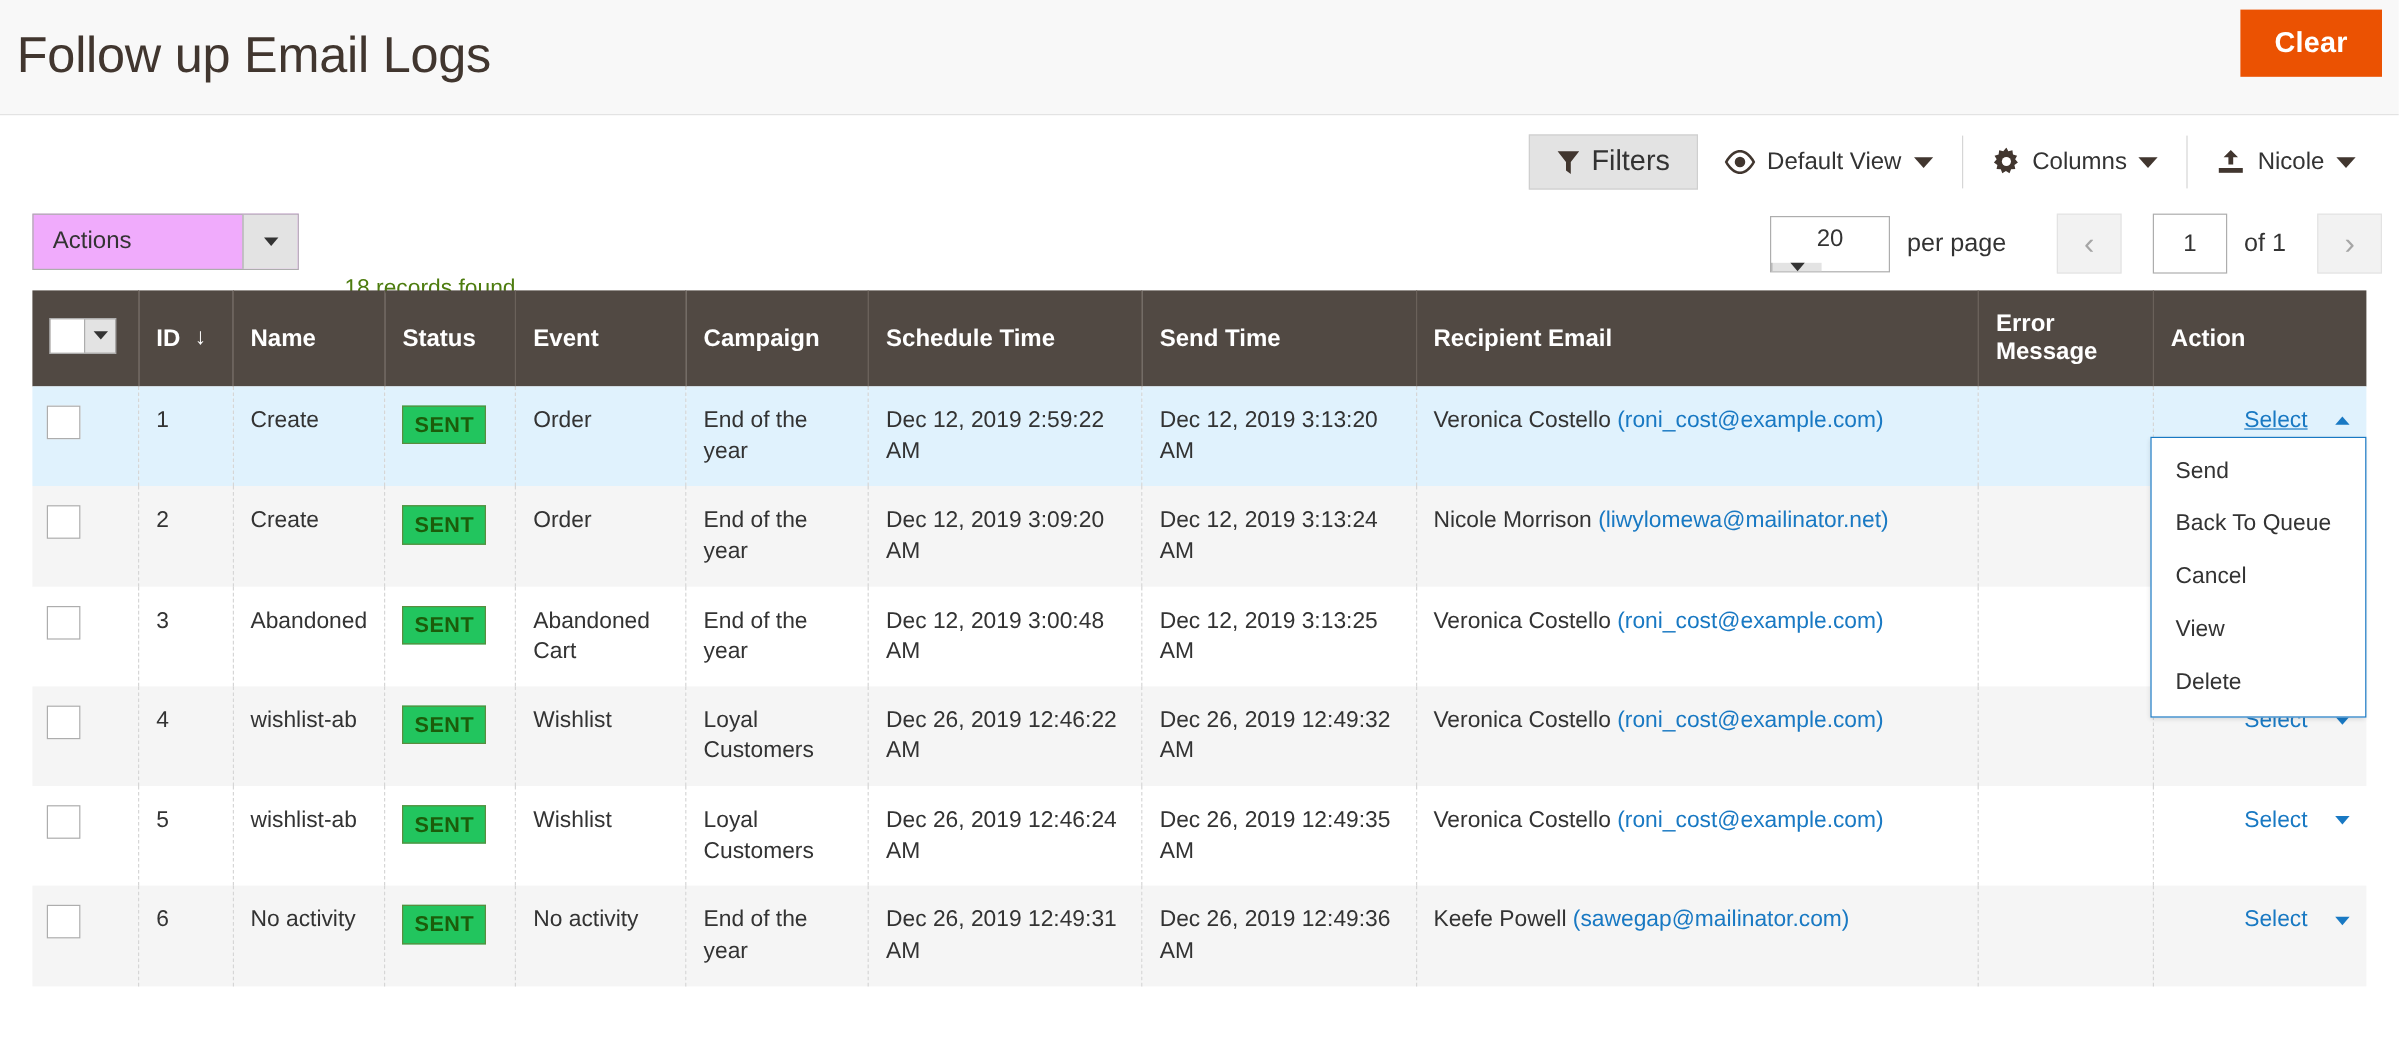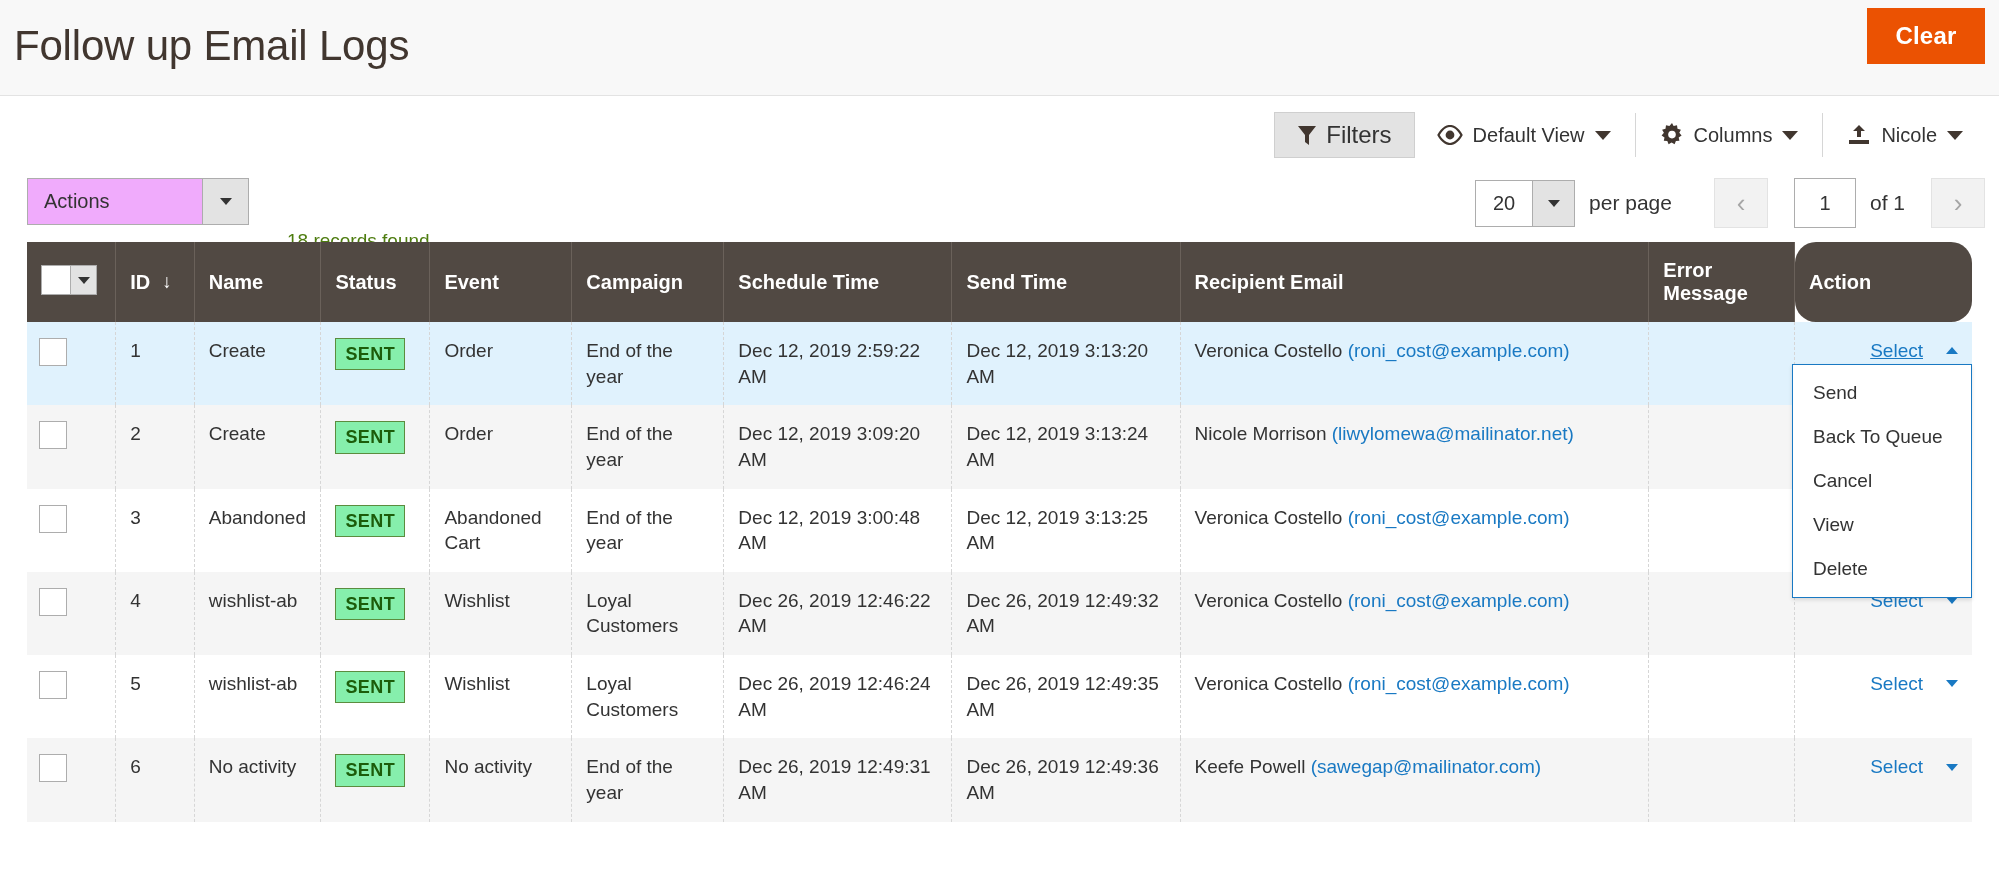--- a/index.html
+++ b/index.html
@@ -138,20 +138,21 @@
     position: absolute;
     right: 14px; top: 8px;
     display: flex; align-items: center;
     height: 50px;
   }
   .perpage-select {
     display: flex;
     width: 100px; height: 47px;
     border: 1px solid #adadad;
     background: #ffffff;
+    flex-direction: column;
   }
   .perpage-value {
     flex: 1;
     display: flex; align-items: center; justify-content: center;
     font-size: 20px;
     color: #333333;
   }
   .perpage-toggle {
     width: 42px;
     display: flex; align-items: center; justify-content: center;
@@ -204,21 +205,21 @@
     background: #514943;
     color: #ffffff;
     font-size: 20px;
     font-weight: 700;
     text-align: left;
     padding: 16px 14px;
     height: 80px;
     vertical-align: middle;
     border-right: 1px solid #6a615a;
   }
-  table.data-grid thead th:last-child { border-right: none; border-radius: 21px; }
+  table.data-grid thead th:last-child { border-right: none; }
   th.col-cb { width: 70px; padding-left: 12px; padding-right: 8px; }
   th.col-id { width: 62px; }
   th.col-name { width: 100px; }
   th.col-status { width: 86px; }
   th.col-event { width: 112px; }
   th.col-campaign { width: 120px; }
   th.col-schedule { width: 180px; }
   th.col-send { width: 180px; }
   th.col-recipient { width: 370px; }
   th.col-error { width: 115px; }
@@ -266,21 +267,21 @@
   .row-cb {
     width: 28px; height: 28px;
     border: 1px solid #adadad;
     background: #ffffff;
     display: inline-block;
     cursor: pointer;
   }
   .badge-sent {
     display: inline-block;
     padding: 3px 9px;
-    background: #86efac;
+    background: #22c55e;
     border: 1px solid #5b8c3e;
     color: #1c5c0a;
     font-size: 18px;
     font-weight: 700;
     letter-spacing: 0.4px;
   }
   .email-link { color: #1979c3; }
   .cell-action { text-align: right; padding-right: 20px; }
   .select-link {
     color: #1979c3;

